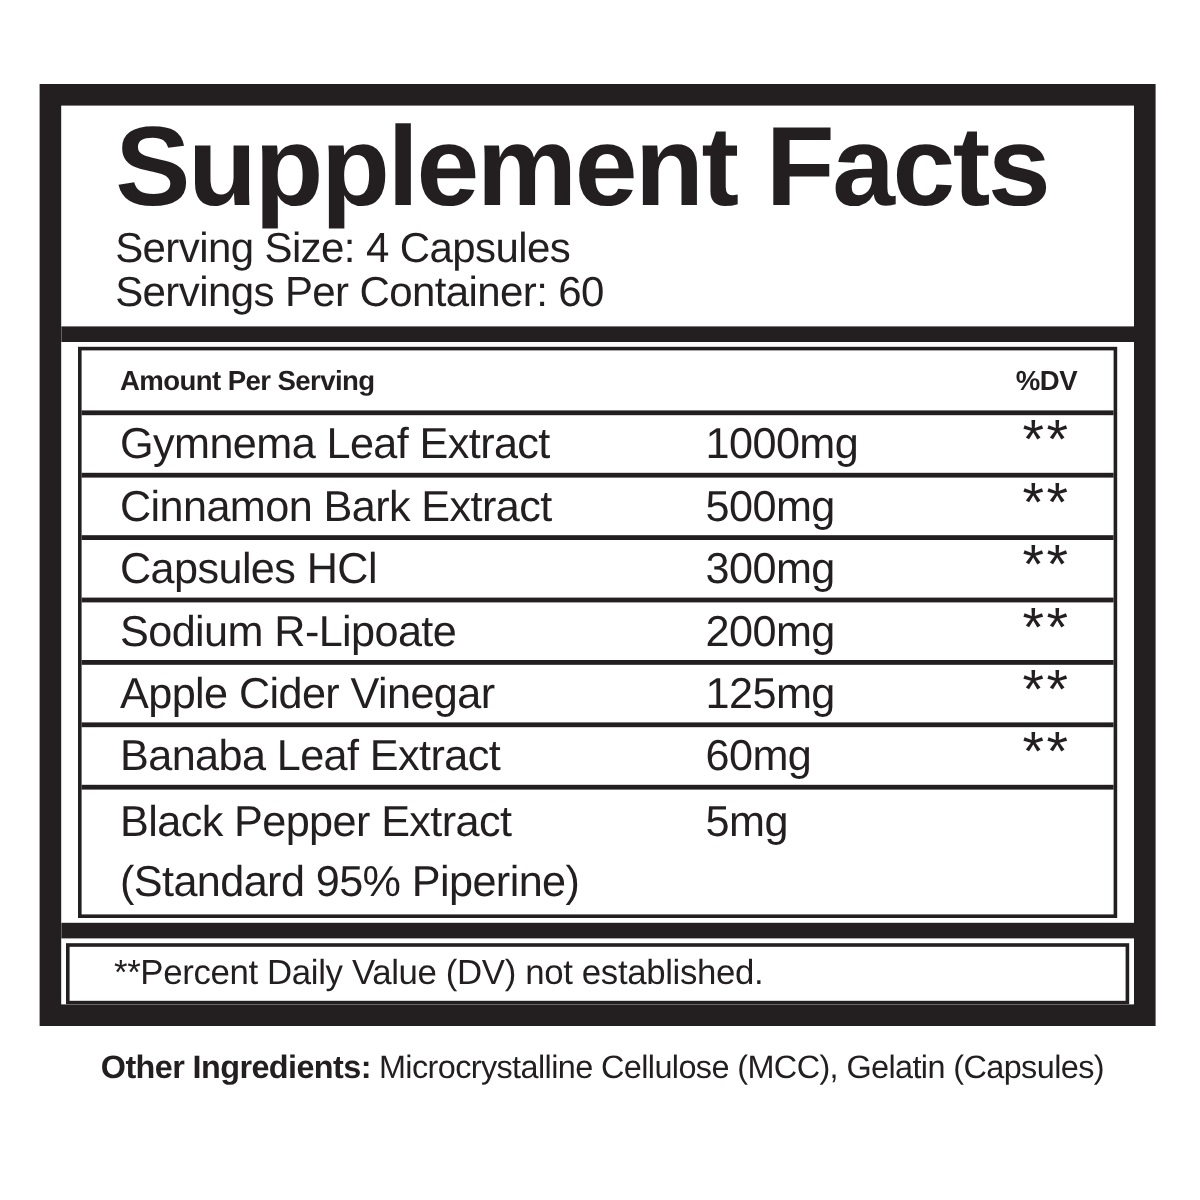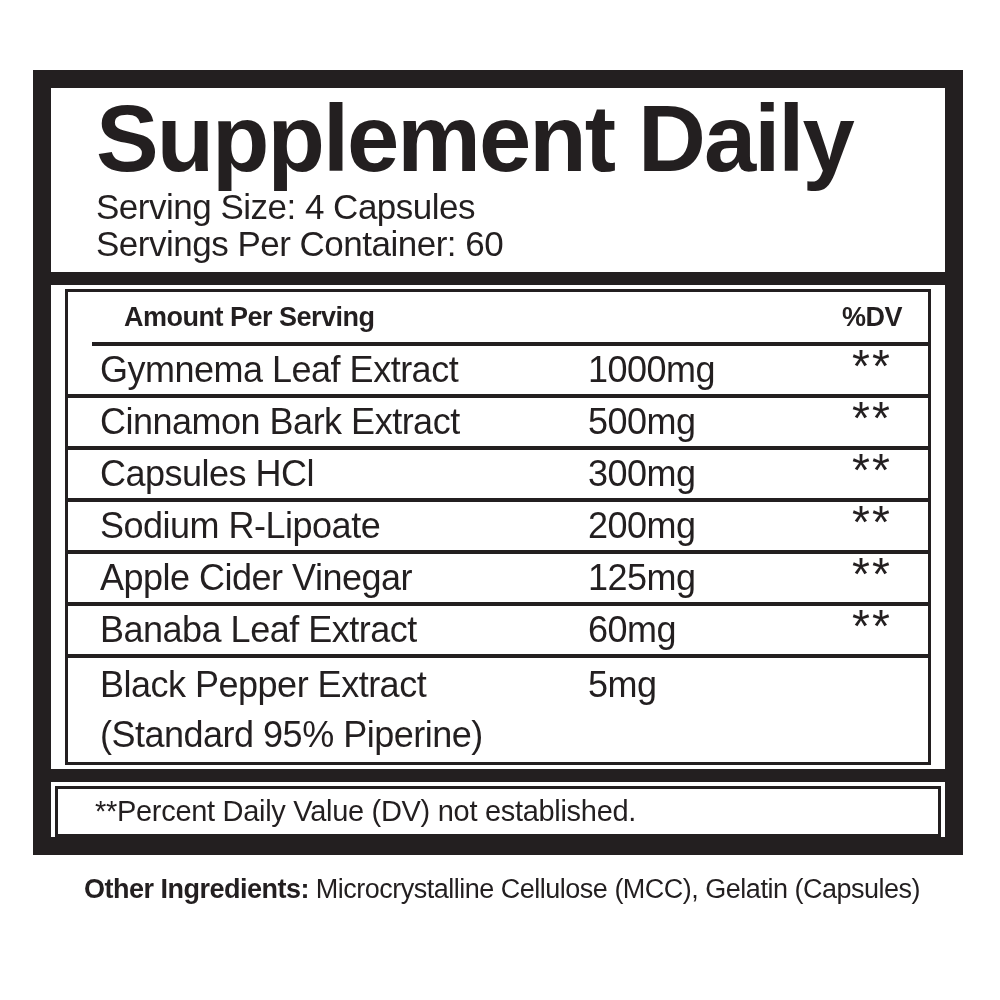--- a/index.html
+++ b/index.html
@@ -35,21 +35,21 @@
   .facts-table { margin: 0 14px; border: 3px solid #231f20; flex: none; }
   .row {
     display: grid;
     grid-template-columns: 1fr 160px 180px;
     align-items: center;
     height: 48px;
     border-bottom: 4px solid #231f20;
     font-size: 36px; letter-spacing: -0.5px;
   }
   .row:last-child { border-bottom: none; }
-  .header-row { height: 50px; font-size: 27px; margin-left: 24px; }
+  .header-row { height: 50px; font-size: 23px; }
   .bold { font-weight: bold; }
   .name { padding-left: 32px; white-space: nowrap; }
   .amount { text-align: left; white-space: nowrap; }
   .dv { text-align: center; padding-left: 68px; }
   .dv-head { font-weight: bold; }
   .dv-stars {
     font-size: 46px; line-height: 46px; letter-spacing: 2px;
     transform: translateY(-4px);
   }
   .row-tall { height: 102px; padding-top: 2px; align-items: start; }
@@ -70,21 +70,21 @@
   }
   .other .bold { margin-right: 0.25em; }
 </style>
 </head>
 <body>
 
 <div class="page">
   <div class="frame">
 
     <div class="head">
-      <div class="title">Supplement Daily</div>
+      <div class="title">Supplement Facts</div>
       <div class="serving">Serving Size: 4 Capsules</div>
       <div class="serving">Servings Per Container: 60</div>
     </div>
 
     <div class="thickbar bar1"></div>
 
     <div class="facts-table">
       <div class="row header-row">
         <div class="name bold">Amount Per Serving</div>
         <div class="amount"></div>

